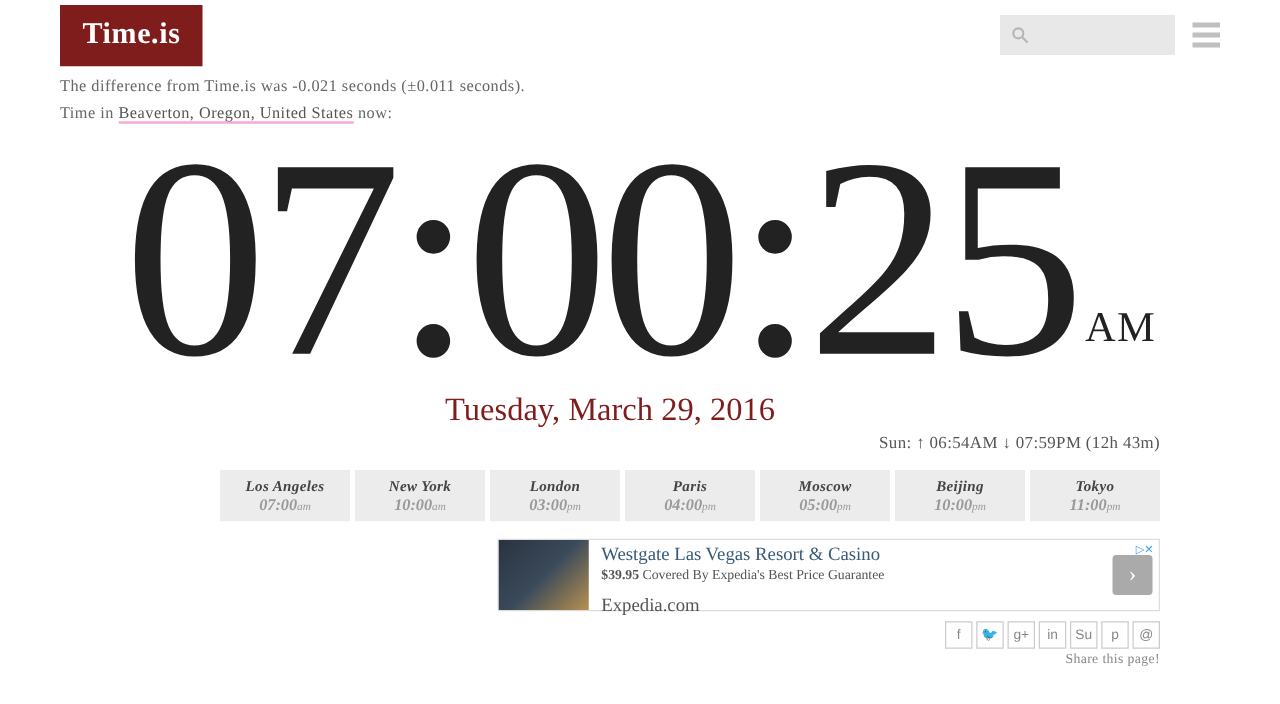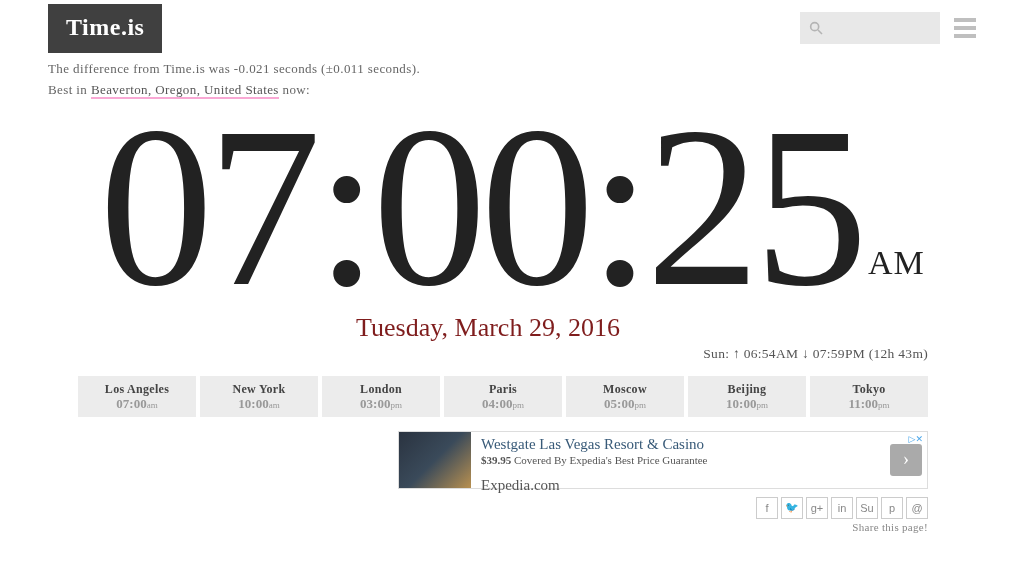--- a/index.html
+++ b/index.html
@@ -11,21 +11,21 @@
       height: 563px;
       overflow: hidden;
     }
     .header {
       display: flex;
       align-items: flex-start;
       justify-content: space-between;
       padding: 4px 48px 0 48px;
     }
     .logo {
-      background: #404040;
+      background: #7f1d1d;
       color: #fff;
       font-size: 24px;
       font-weight: bold;
       padding: 10px 18px 12px 18px;
       letter-spacing: 0.5px;
     }
     .header-right {
       display: flex;
       align-items: center;
       gap: 14px;
@@ -110,24 +110,25 @@
     }
     .cities {
       display: flex;
       justify-content: flex-end;
       gap: 4px;
       padding-right: 48px;
       margin-top: 14px;
     }
     .city {
       background: #ececec;
-      width: 118px;
+      width: 104px;
       text-align: center;
       padding: 6px 4px 5px 4px;
       line-height: 1.2;
+      font-style: italic;
     }
     .city-name {
       font-size: 12px;
       font-weight: bold;
       color: #444;
       letter-spacing: 0.3px;
     }
     .city-time {
       font-size: 13px;
       font-weight: bold;
@@ -226,21 +227,21 @@
       <span></span>
         <span></span>
         <span></span>
     </div>
   </div>
 </div>
 
 <div class="content">
   <div class="diff-line">The difference from Time.is was -0.021 seconds (±0.011 seconds).</div>
   <div class="loc-line">
-    <span>Best in </span><a href="#" class="loc-link">Beaverton, Oregon, United States</a><span> now:</span>
+    <span>Time in </span><a href="#" class="loc-link">Beaverton, Oregon, United States</a><span> now:</span>
   </div>
 
   <div class="clock-wrap">
     <span class="big-clock">07:00:25</span><span class="ampm">AM</span>
   </div>
 
   <div class="date-line">Tuesday, March 29, 2016</div>
   <div class="sun-line">Sun: ↑ 06:54AM ↓ 07:59PM (12h 43m)</div>
 
   <div class="cities">

